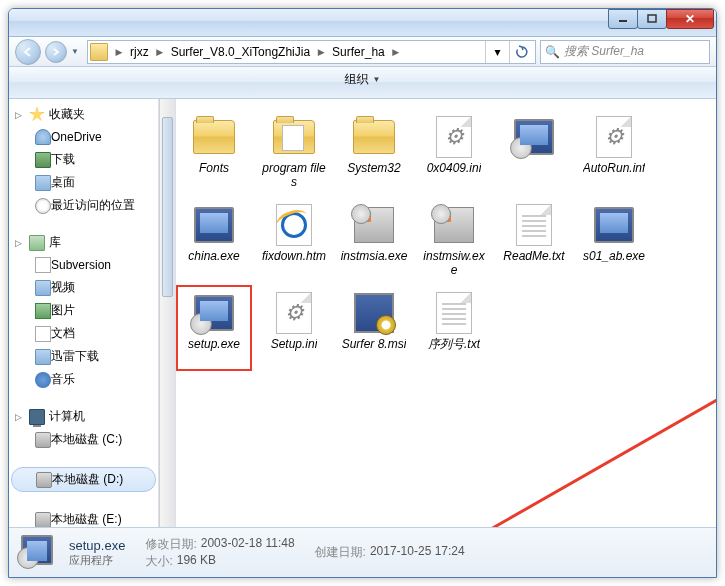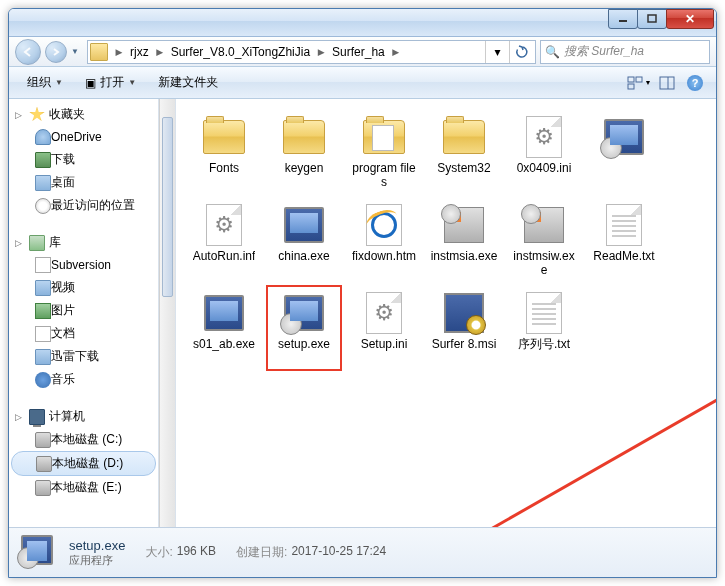--- a/index.html
+++ b/index.html
@@ -25,56 +25,56 @@
 .breadcrumb { flex: 1; height: 24px; background: #fff; border: 1px solid #a7bcd4; display: flex; align-items: center; padding: 0 2px; font-size: 12px; }
 .bc-icon { width: 18px; height: 18px; background: linear-gradient(#ffe9a3, #e8c564); border: 1px solid #c8a84a; border-radius: 1px; margin-right: 4px; }
 .bc-seg { padding: 0 4px; cursor: pointer; height: 22px; display: flex; align-items: center; }
 .bc-arrow { width: 14px; text-align: center; color: #666; font-size: 9px; cursor: pointer; }
 .bc-end { margin-left: auto; display: flex; align-items: center; }
 .bc-refresh { width: 24px; height: 22px; display: flex; align-items: center; justify-content: center; border-left: 1px solid #ccc; cursor: pointer; }
 .search-box { width: 170px; height: 24px; background: #fff; border: 1px solid #a7bcd4; display: flex; align-items: center; padding: 0 4px; color: #888; font-style: italic; }
 .search-box .mag { margin-right: 4px; color: #5a7fa8; font-style: normal; }
 
 
-.toolbar { height: 32px; background: linear-gradient(#f7fbff, #e3edf8 48%, #d6e4f3 49%, #e7f0fa); display: flex; align-items: center; padding: 0 8px; gap: 2px; border-bottom: 1px solid #b7cde2; }
+.toolbar { height: 32px; background: linear-gradient(#f7fbff, #e3edf8 48%, #d6e4f3 49%, #e7f0fa); display: flex; align-items: center; padding: 0 8px; gap: 2px; border-bottom: 1px solid #b7cde2; flex-direction: column; }
 .tb-btn { padding: 4px 10px; cursor: pointer; border-radius: 2px; display: flex; align-items: center; gap: 4px; }
 .tb-btn .dd { font-size: 8px; color: #444; }
 .tb-sep { flex: 1; }
 .tb-icon { width: 26px; height: 24px; display: flex; align-items: center; justify-content: center; cursor: pointer; border-radius: 2px; }
 
 
 .body { display: flex; height: calc(100% - 28px - 30px - 32px - 50px); }
 
 
 .sidebar { width: 150px; background: #fff; border-right: 1px solid #d9e2ec; overflow: hidden; padding: 4px 0; }
 .side-section { margin-bottom: 14px; }
 .side-head { display: flex; align-items: center; gap: 4px; padding: 3px 6px; cursor: pointer; }
 .side-head .tri { font-size: 9px; color: #666; width: 10px; }
 .side-item { display: flex; align-items: center; padding: 3px 6px 3px 26px; cursor: pointer; }
-.side-item.selected { background: linear-gradient(#e8f2fd, #d4e6f9); border: 1px solid #a9c8ea; border-radius: 12px; margin: 0 2px; padding-left: 24px; }
+.side-item.selected { background: linear-gradient(#e8f2fd, #d4e6f9); border: 1px solid #a9c8ea; border-radius: 12px; margin: 16px 2px; padding-left: 24px; }
 .side-item .ic, .side-head .ic { width: 16px; height: 16px; display: inline-block; }
 .ic.star { background: radial-gradient(circle, #ffd966 40%, #e8b843 70%); clip-path: polygon(50% 0%, 61% 35%, 98% 35%, 68% 57%, 79% 91%, 50% 70%, 21% 91%, 32% 57%, 2% 35%, 39% 35%); border: none; }
 .ic.fold-blue { background: linear-gradient(#b8d4f0, #8ab3dc); border: 1px solid #6a93bc; border-radius: 1px; }
 .ic.lib { background: linear-gradient(#c8e0c8, #8ac08a); border: 1px solid #6aa06a; border-radius: 1px; }
 .ic.monitor { background: #4a6a8a; border: 1px solid #2a4a6a; border-radius: 1px; position: relative; }
 .ic.monitor::after { content: ''; position: absolute; bottom: -3px; left: 3px; right: 3px; height: 2px; background: #888; }
 .ic.drive { background: linear-gradient(#ddd, #aaa); border: 1px solid #888; border-radius: 2px; }
 .ic.music { background: radial-gradient(circle, #6aa0e0, #3a70b0); border-radius: 50%; border: none; }
 .ic.doc { background: #fff; border: 1px solid #aaa; }
 .ic.pic { background: linear-gradient(#a0d0a0, #60a060); border: 1px solid #408040; }
 .ic.cloud { background: radial-gradient(circle, #b0d0f0, #7aa8d6); border-radius: 50% 50% 2px 2px; border: 1px solid #5a88b6; }
 .ic.arrow-down { background: linear-gradient(#8ac088, #5a9058); border: 1px solid #3a7038; border-radius: 1px; }
 .ic.clock { background: radial-gradient(circle, #fff 40%, #ccc); border: 1px solid #999; border-radius: 50%; }
 
 
 .scroll-stub { width: 17px; background: linear-gradient(90deg, #f4f4f4, #e4e4e4); border-left: 1px solid #d0d0d0; border-right: 1px solid #d9e2ec; }
 .scroll-thumb { margin: 18px 2px 0 2px; height: 180px; background: linear-gradient(90deg, #e0e8f2, #c4d4e8); border: 1px solid #a4b8d0; border-radius: 2px; }
 
 
-.content { flex: 1; background: #fff; padding: 10px 10px; overflow: hidden; position: relative; }
+.content { flex: 1; background: #fff; padding: 10px 0; overflow: hidden; position: relative; font-style: italic; }
 .file-grid { display: flex; flex-wrap: wrap; gap: 2px 4px; align-content: flex-start; }
 .file { width: 76px; height: 86px; display: flex; flex-direction: column; align-items: center; padding: 4px 2px; cursor: pointer; border: 2px solid transparent; }
 .file.highlighted { border: 2px solid #e93c2a; }
 .file .ficon { width: 48px; height: 44px; display: flex; align-items: center; justify-content: center; margin-bottom: 2px; }
 .file .flabel { text-align: center; font-size: 12px; line-height: 1.2; word-break: break-all; max-height: 32px; overflow: hidden; }
 
 
 .fic-folder { width: 42px; height: 34px; background: linear-gradient(#fce9a8, #f2d06a 48%, #e8c050 49%, #f5da84); border: 1px solid #c8a040; border-radius: 2px 4px 2px 2px; position: relative; }
 .fic-folder::before { content: ''; position: absolute; top: -5px; left: 2px; width: 16px; height: 6px; background: linear-gradient(#f6e0a0, #e8c864); border: 1px solid #c8a040; border-bottom: none; border-radius: 2px 2px 0 0; }
 .fic-folder.has-doc::after { content: ''; position: absolute; top: 4px; left: 8px; width: 20px; height: 24px; background: #fff; border: 1px solid #bbb; }
@@ -287,26 +287,20 @@
     <div class="content">
       <div class="file-grid" id="file-grid">
           <div class="file">
             <div class="ficon">
               <div class="fic-folder"></div>
             </div>
             <div class="flabel">Fonts</div>
           </div>
           <div class="file">
             <div class="ficon">
-              <div class="fic-folder"></div>
-            </div>
-            <div class="flabel">keygen</div>
-          </div>
-          <div class="file">
-            <div class="ficon">
               <div class="fic-folder has-doc"></div>
             </div>
             <div class="flabel">program files</div>
           </div>
           <div class="file">
             <div class="ficon">
               <div class="fic-folder"></div>
             </div>
             <div class="flabel">System32</div>
           </div>
@@ -404,20 +398,24 @@
   <div class="details">
     <div class="dicon">
         <div class="fic-exe setup" style="width:32px;height:30px"></div>
       </div>
     <div class="dinfo">
       <span class="dname">setup.exe</span>
       <span class="dtype">应用程序</span>
     </div>
     <div class="dmeta">
       <div class="row">
+          <span class="lbl">修改日期:</span>
+          <span>2003-02-18 11:48</span>
+        </div>
+      <div class="row">
           <span class="lbl">大小:</span>
           <span>196 KB</span>
         </div>
     </div>
     <div class="dmeta">
       <div class="row">
           <span class="lbl">创建日期:</span>
           <span>2017-10-25 17:24</span>
         </div>
     </div>

